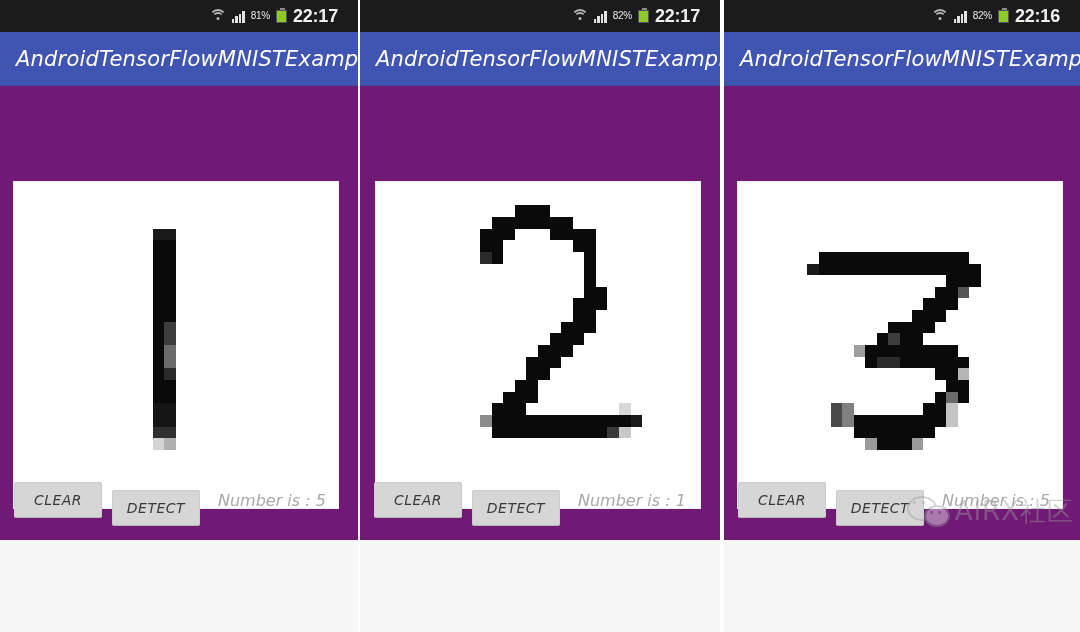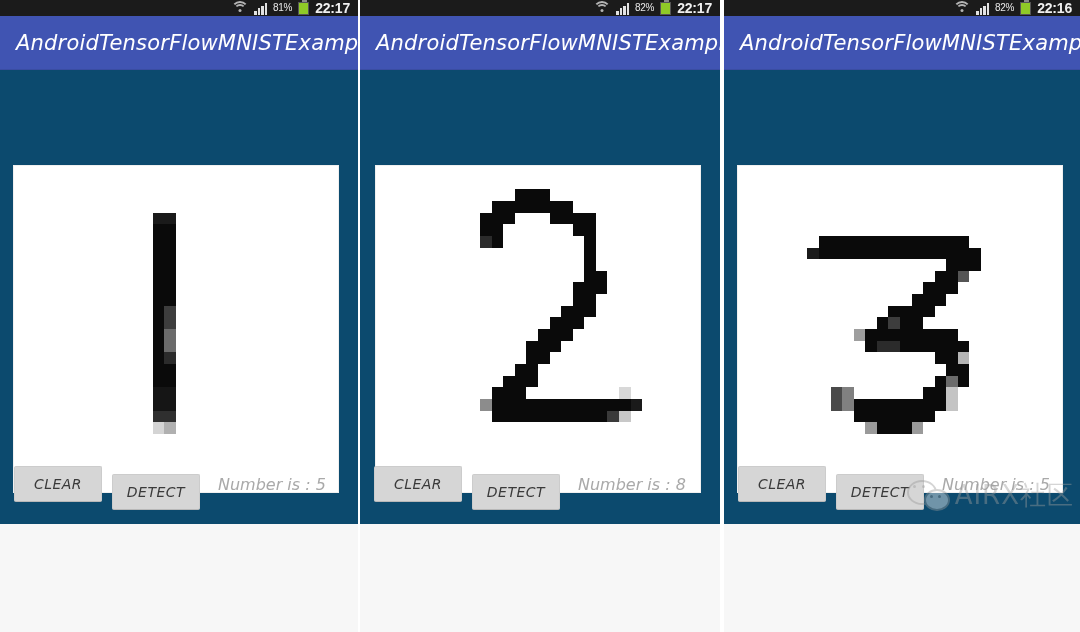--- a/index.html
+++ b/index.html
@@ -26,26 +26,26 @@
     background: #f7f7f7;
     overflow: hidden;
     flex: 0 0 auto;
   }
   .phone.mid { margin: 0 2px; width: 360px; }
   .phone.last { width: 356px; margin-left: 2px; }
 
   
   .statusbar {
     position: relative;
-    height: 16px;
+    height: 32px;
     background: #1b1b1b;
     display: flex;
     align-items: center;
     justify-content: flex-end;
-    padding-right: 8px;
+    padding-right: 20px;
     box-sizing: border-box;
   }
   .sb-group {
     display: flex;
     align-items: center;
     gap: 6px;
   }
   .wifi-icon {
     width: 16px; height: 14px;
     position: relative;
@@ -99,21 +99,21 @@
   }
   .battery-icon:before {
     content: "";
     position: absolute;
     top: -3px; left: 3px;
     width: 5px; height: 2px;
     background: #8a8a8a;
   }
   .clock {
     color: #f0f0f0;
-    font-size: 14px;
+    font-size: 18px;
     font-family: "Liberation Sans", sans-serif;
     font-weight: 700;
     letter-spacing: -0.2px;
     line-height: 1;
   }
 
   
   .actionbar {
     height: 54px;
     background: #4054b2;
@@ -129,21 +129,21 @@
     font-style: italic;
     font-family: "DejaVu Sans", sans-serif;
     letter-spacing: 0.2px;
     white-space: nowrap;
   }
 
   
   .content {
     position: relative;
     height: 454px;
-    background: #0c4a6e;
+    background: #701a75;
   }
   .canvas-wrap {
     position: absolute;
     left: 14px;
     top: 96px;
     width: 324px;
     height: 326px;
     background: #ffffff;
     box-shadow: 0 0 0 1px #f0f0f0;
   }
@@ -342,21 +342,21 @@
             <rect x="21" y="19" width="1" height="1" fill="#d8d8d8"></rect>
             <rect x="22" y="20" width="1" height="1" fill="#1a1a1a"></rect>
             <rect x="20" y="21" width="1" height="1" fill="#3a3a3a"></rect>
             <rect x="21" y="21" width="1" height="1" fill="#c8c8c8"></rect>
           </g>
         </svg>
       </div>
       <div class="controls">
         <div class="btn">CLEAR</div>
         <div class="btn">DETECT</div>
-        <div class="result-text">Number is : 8</div>
+        <div class="result-text">Number is : 1</div>
       </div>
     </div>
   </div>
 
   <div class="phone last">
     <div class="statusbar">
       <div class="sb-group">
         <div class="wifi-icon">
           <i class="a"></i>
             <i class="b"></i>

